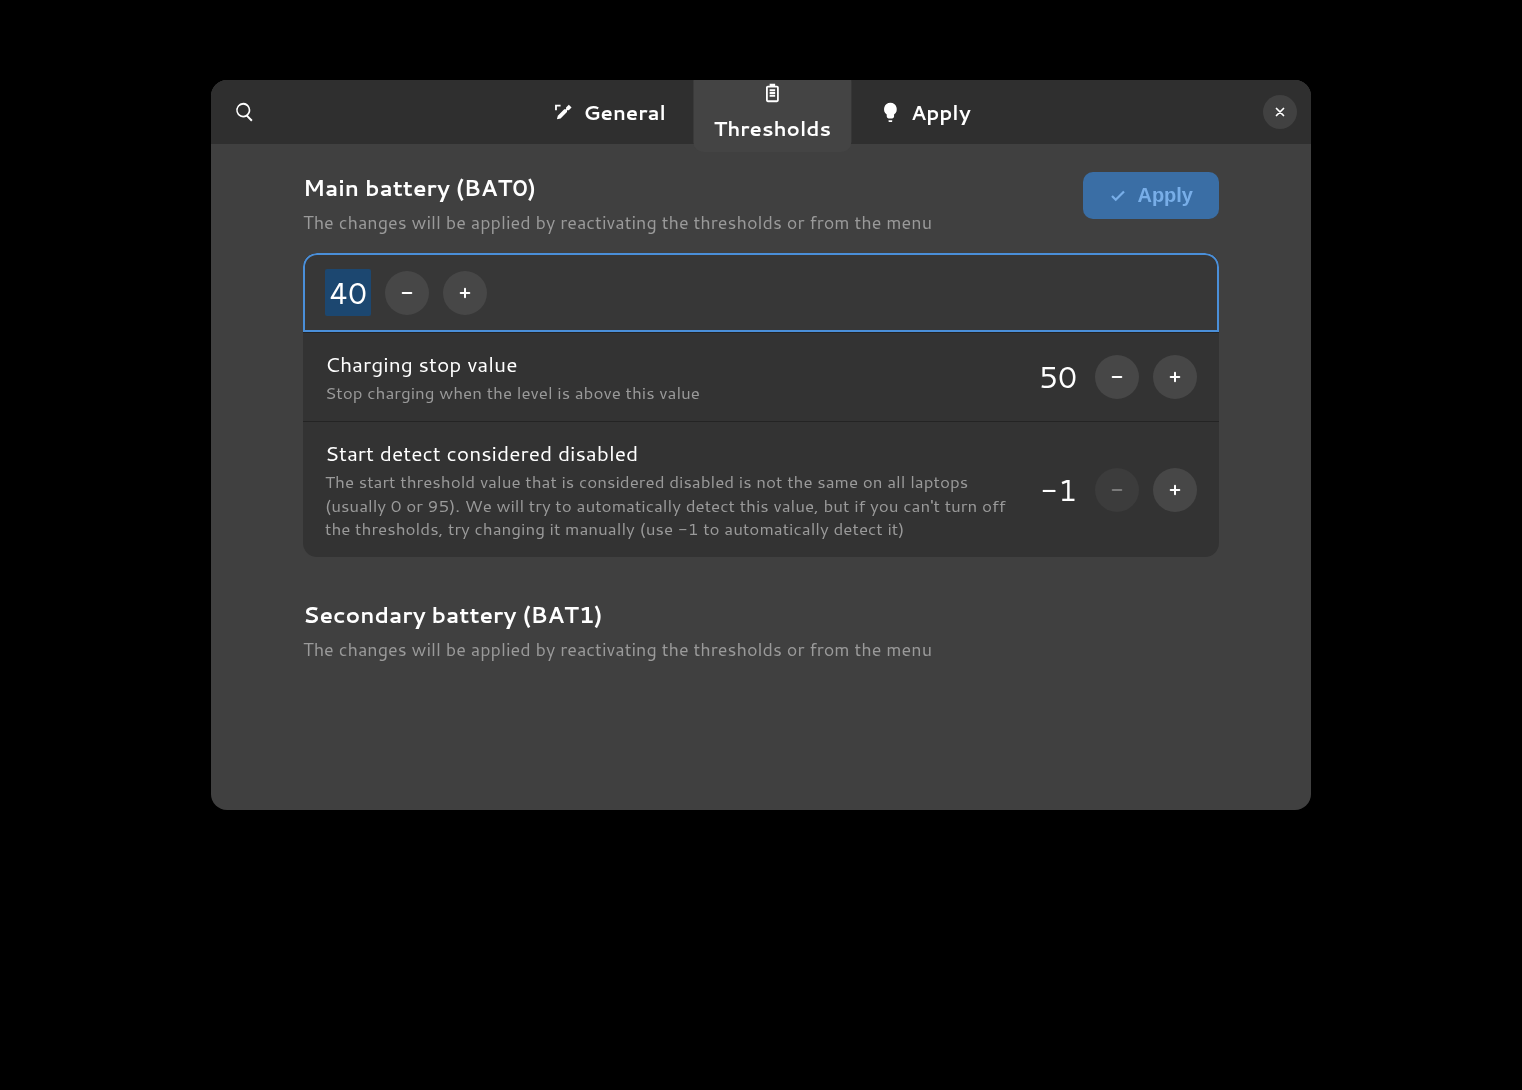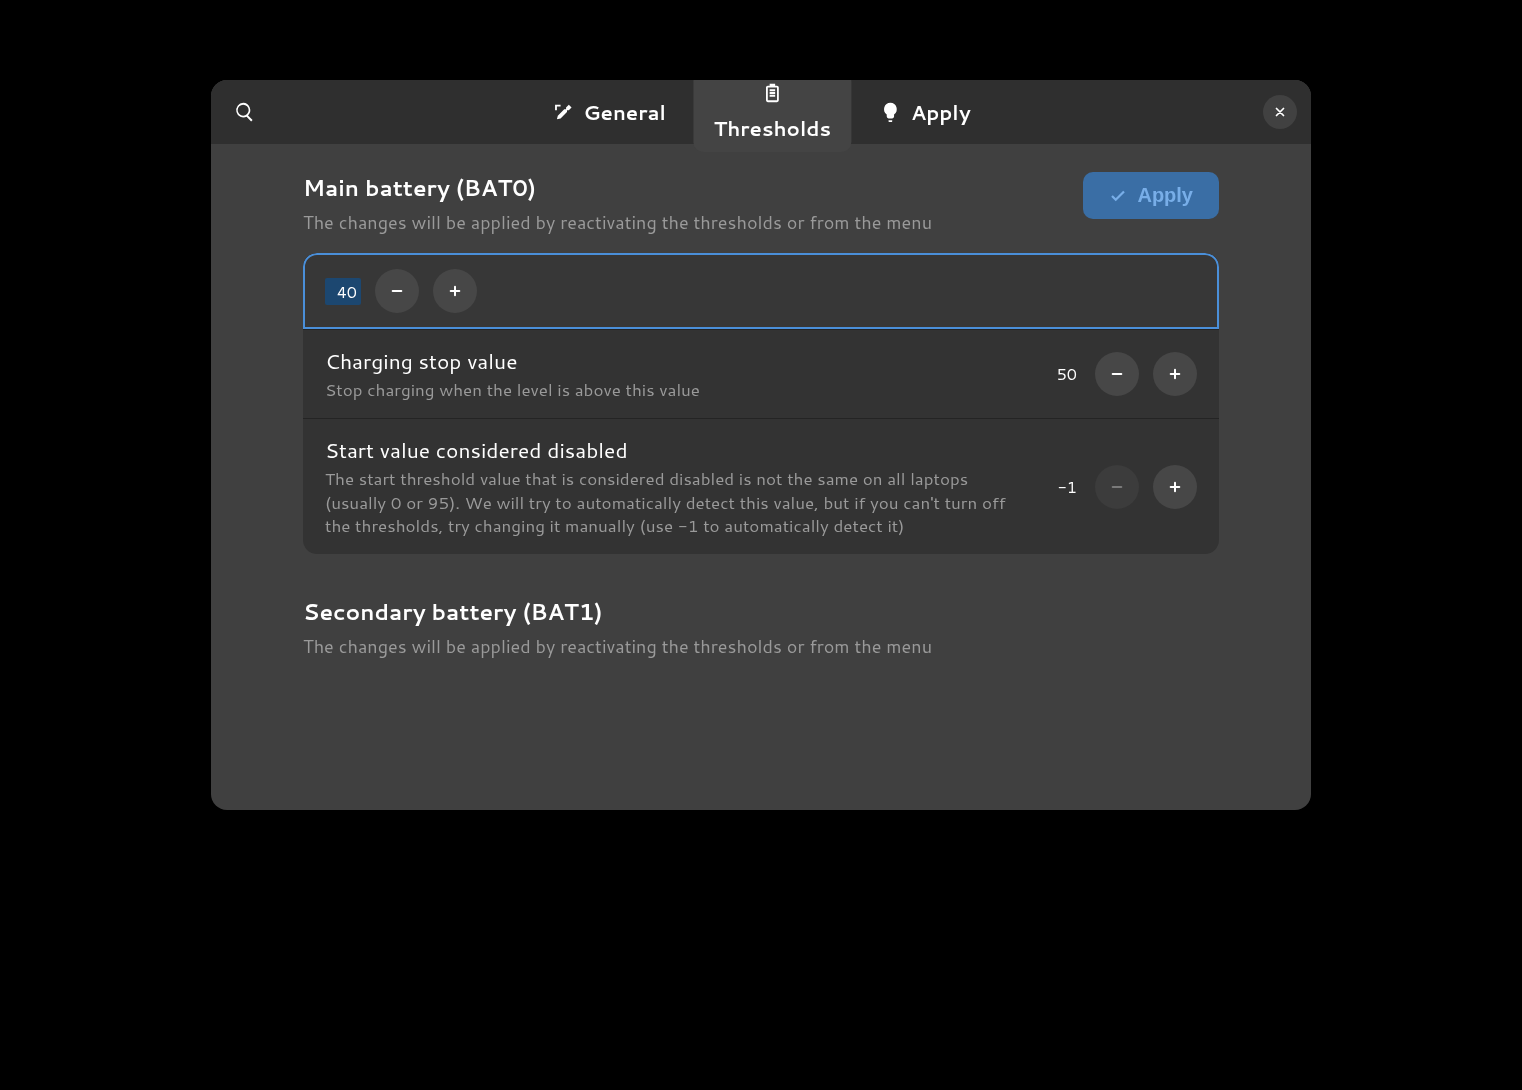--- a/index.html
+++ b/index.html
@@ -147,21 +147,21 @@
     font-size: 17px;
     color: #9a9a9a;
     line-height: 1.4;
   }
   .row-controls {
     display: flex;
     align-items: center;
     gap: 14px;
   }
   .value {
-    font-size: 16px;
+    font-size: 30px;
     color: #fff;
     min-width: 36px;
     text-align: right;
     padding: 2px 4px;
   }
   .value.selected {
     background: #1c4770;
     border-radius: 2px;
   }
   .stepper-btn {
@@ -269,21 +269,21 @@
             <svg viewBox="0 0 24 24">
                 <rect x="4" y="10.5" width="16" height="3" rx="1.5"></rect>
                 <rect x="10.5" y="4" width="3" height="16" rx="1.5"></rect>
               </svg>
           </button>
         </div>
       </div>
 
       <div class="row">
         <div class="row-text">
-          <div class="row-title">Start value considered disabled</div>
+          <div class="row-title">Start detect considered disabled</div>
           <div class="row-sub">The start threshold value that is considered disabled is not the same on all laptops (usually 0 or 95). We will try to automatically detect this value, but if you can't turn off the thresholds, try changing it manually (use -1 to automatically detect it)</div>
         </div>
         <div class="row-controls">
           <span class="value">-1</span>
           <button class="stepper-btn disabled">
             <svg viewBox="0 0 24 24">
                 <rect x="4" y="10.5" width="16" height="3" rx="1.5"></rect>
               </svg>
           </button>
           <button class="stepper-btn">

